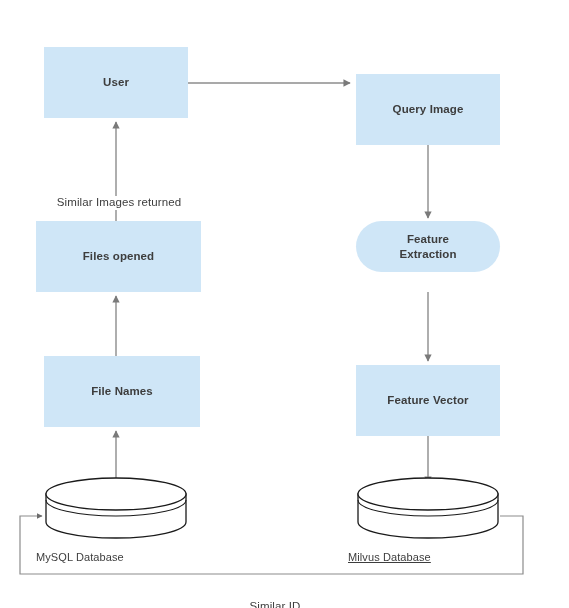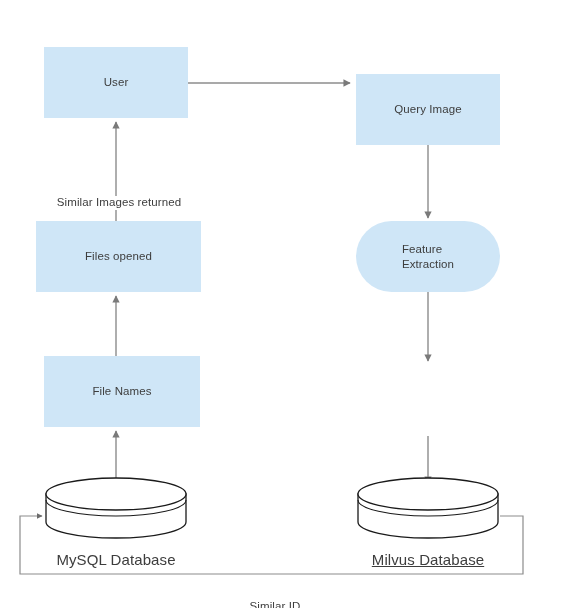--- a/index.html
+++ b/index.html
@@ -25,39 +25,39 @@
     top: 0;
     width: 569px;
     height: 608px;
   }
   .node {
     position: absolute;
     box-sizing: border-box;
     display: flex;
     align-items: center;
     justify-content: center;
-    text-align: left;
+    text-align: center;
     color: #3d3d3d;
     font-size: 11.5px;
     line-height: 1.25;
     letter-spacing: 0.1px;
     white-space: pre-line;
+    font-weight: bold;
   }
   .node.process {
     background: #cfe6f7;
   }
   .node.stadium {
     background: #cfe6f7;
     border-radius: 999px;
   }
   .node-label-below {
     position: absolute;
-    text-align: center;
     color: #3d3d3d;
-    font-size: 15px;
+    font-size: 11px;
     line-height: 1.25;
     letter-spacing: 0.1px;
   }
   .edge-label {
     position: absolute;
     background: #ffffff;
     color: #3d3d3d;
     font-size: 11.5px;
     line-height: 1.2;
     letter-spacing: 0.1px;
@@ -110,25 +110,26 @@
       <path d="M 358 500 A 70 16 0 0 0 498 500" fill="none" stroke="#1a1a1a" stroke-width="1.1"></path>
     </g>
   </svg>
 
   <div class="node process" style="left:44px; top:47px; width:144px; height:71px;">User</div>
 
   <div class="node process" style="left:356px; top:47px; width:144px; height:71px;margin-top:27px;">Query Image</div>
 
   <div class="node process" style="left:36px; top:221px; width:165px; height:71px;">Files opened</div>
 
-  <div class="node stadium" style="left:356px; top:221px; width:144px; height:71px;">Feature
+  <div class="node stadium" style="left:356px; top:221px; width:144px; height:51px;">Feature
 Extraction</div>
 
   <div class="node process" style="left:44px; top:356px; width:156px; height:71px;">File Names</div>
 
+  <div class="node process" style="left:356px; top:365px; width:144px; height:71px;">Feature Vector</div>
 
   <div class="node-label-below" style="left:36px; top:551px; width:160px;">MySQL Database</div>
 
   <div class="node-label-below" style="left:348px; top:551px; width:160px;text-decoration:underline;">Milvus Database</div>
 
   <div class="edge-label" style="left:36px; top:163px; width:160px;">Similar Images returned</div>
 
   <div class="edge-label" style="left:238px; top:567px; width:68px;">Similar ID</div>
 
 </div>

